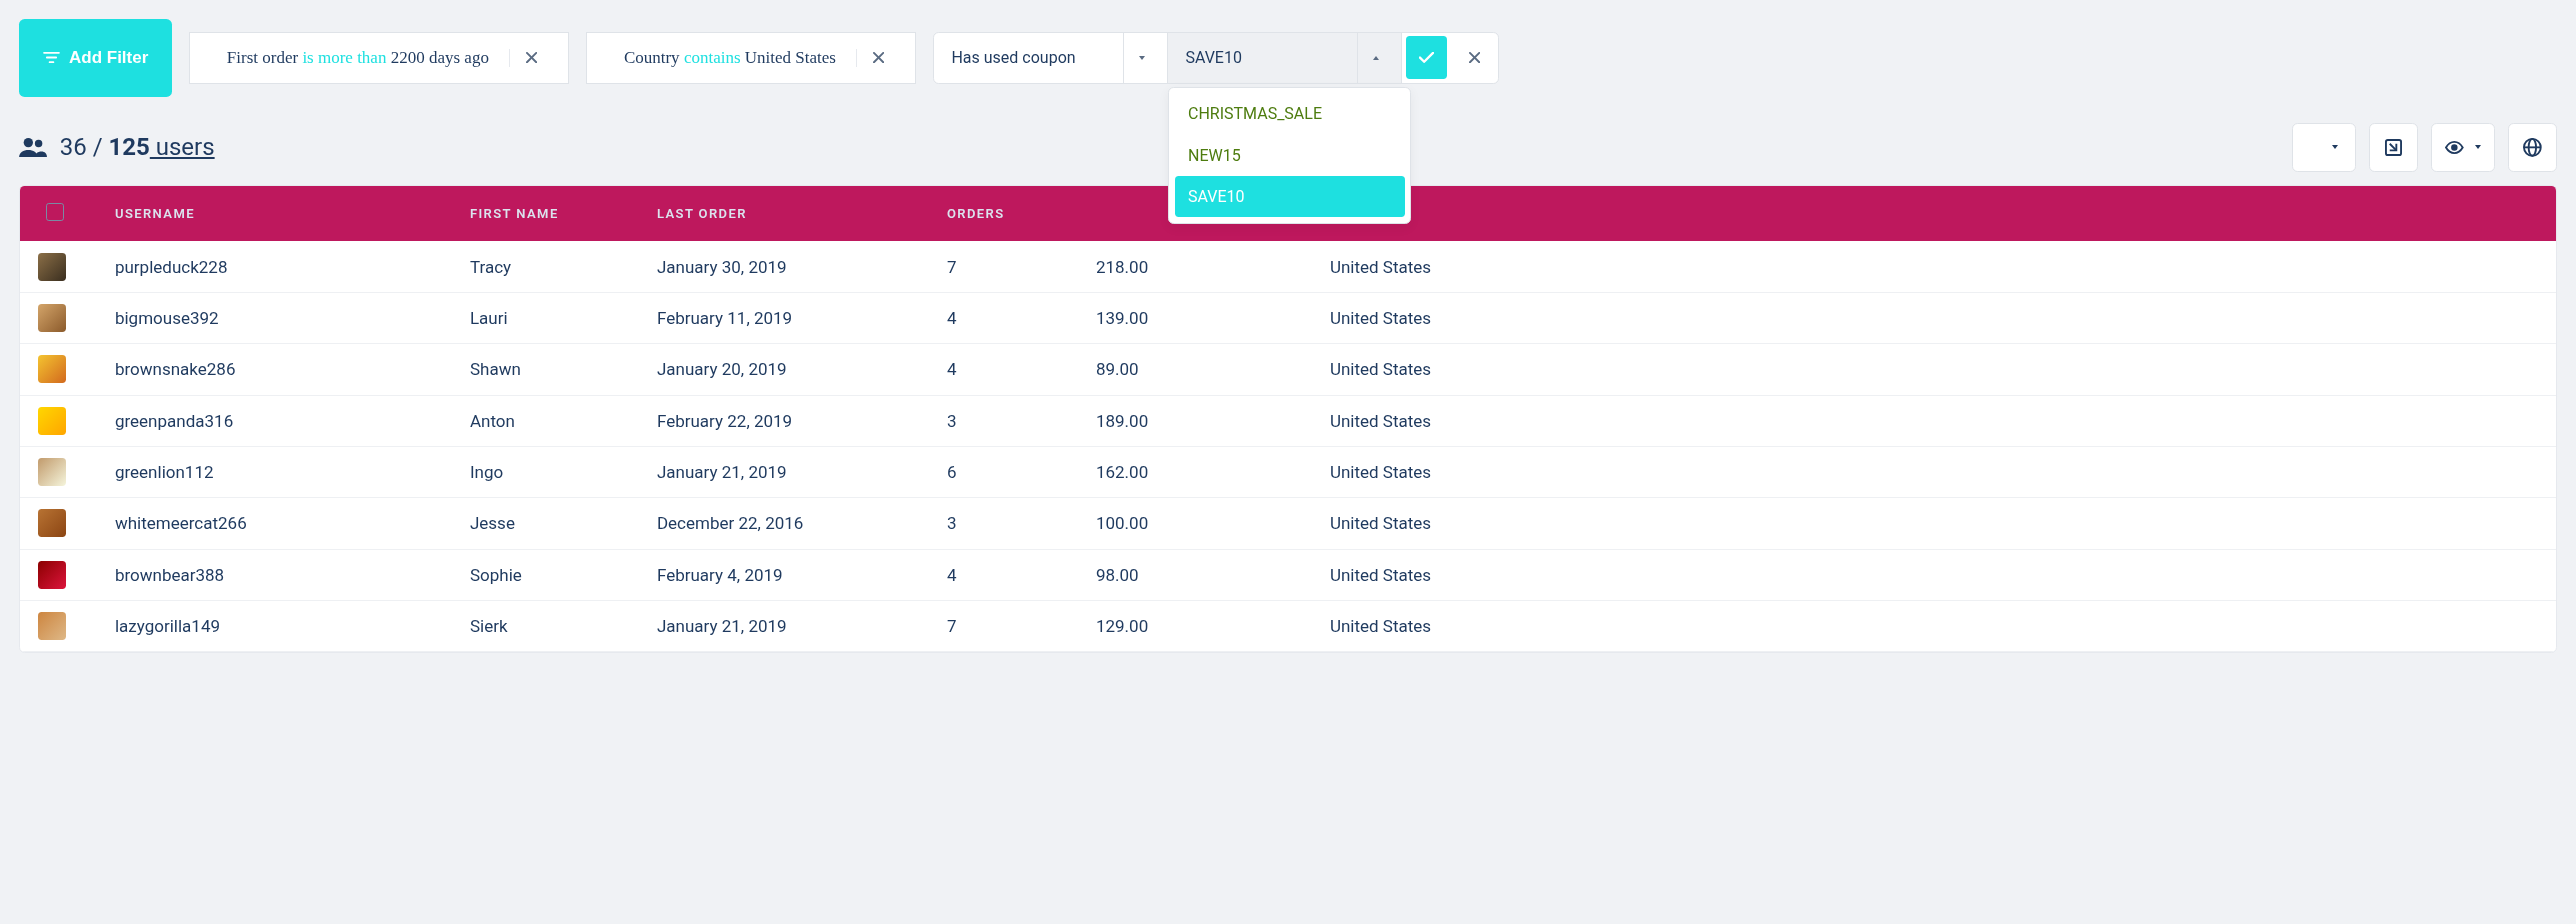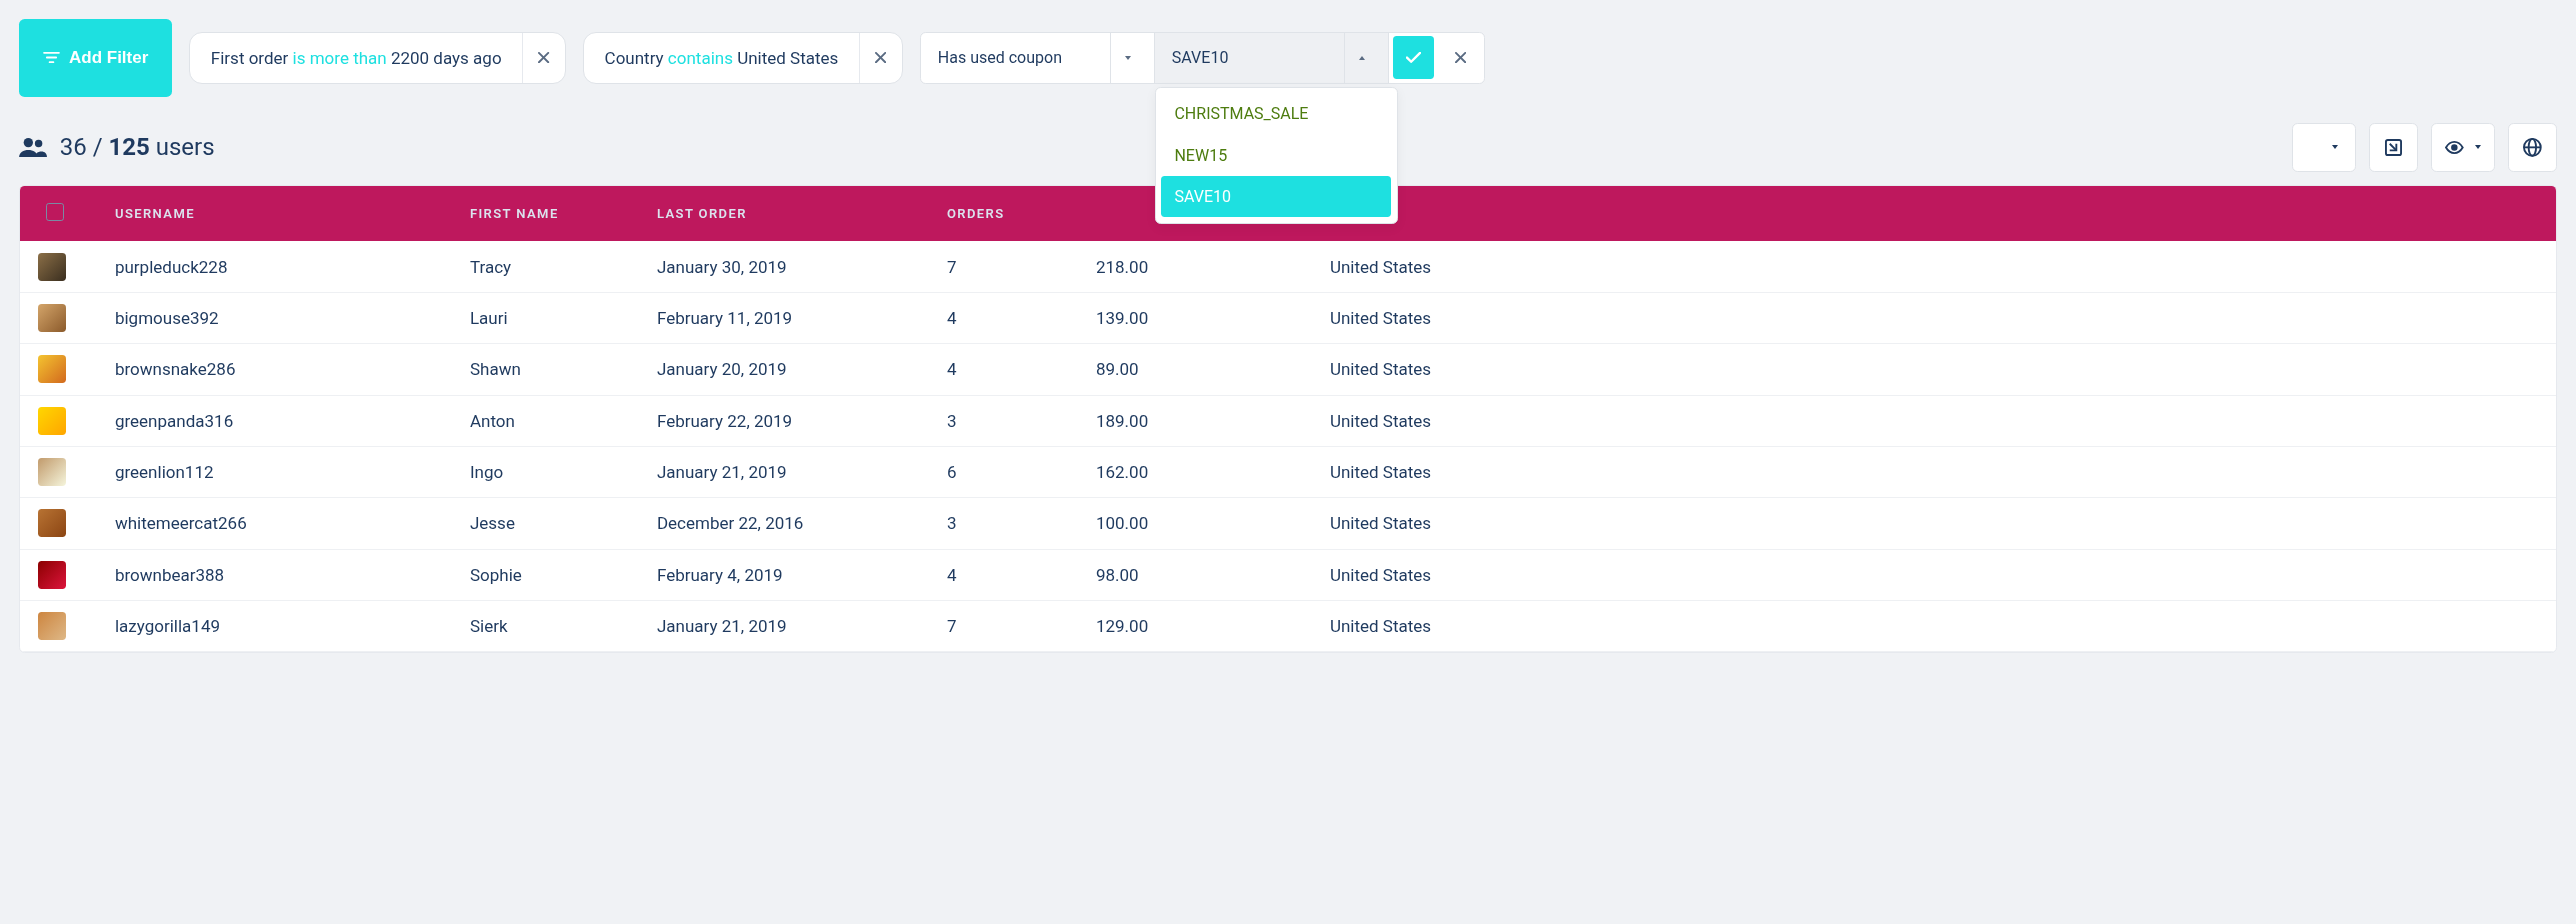--- a/index.html
+++ b/index.html
@@ -31,24 +31,25 @@
       font-size: 17px;
       font-weight: 600;
       cursor: pointer;
     }
 
     .filter-chip {
       display: flex;
       align-items: center;
       background: #fff;
       border: 0.9px solid #dfe3e8;
-      border-radius: 13px;
-      padding: 0;
+      border-radius: 0;
+      padding: 16px;
       height: 52px;
       font-size: 17px;
+      font-family: Liberation Serif, serif;
     }
     .filter-chip .chip-text {
       padding: 0 20.5px;
       white-space: nowrap;
     }
     .filter-chip .op { color: #1ee0e0; }
     .filter-chip .chip-close {
       border-left: 0.9px solid #e6e9ee;
       width: 43px;
       height: 100%;
@@ -143,21 +144,21 @@
     }
     .user-count {
       display: flex;
       align-items: center;
       gap: 13px;
       font-size: 24px;
       color: #1f3a5f;
     }
     .user-count .filtered { font-weight: 400; }
     .user-count .total { font-weight: 700; }
-    .user-count .label { font-weight: 400; }
+    .user-count .label { font-weight: 400; text-decoration: underline; }
 
     .action-btns {
       display: flex;
       gap: 13px;
     }
     .action-btn {
       width: 49px;
       height: 49px;
       background: #fff;
       border: 0.9px solid #dfe3e8;

